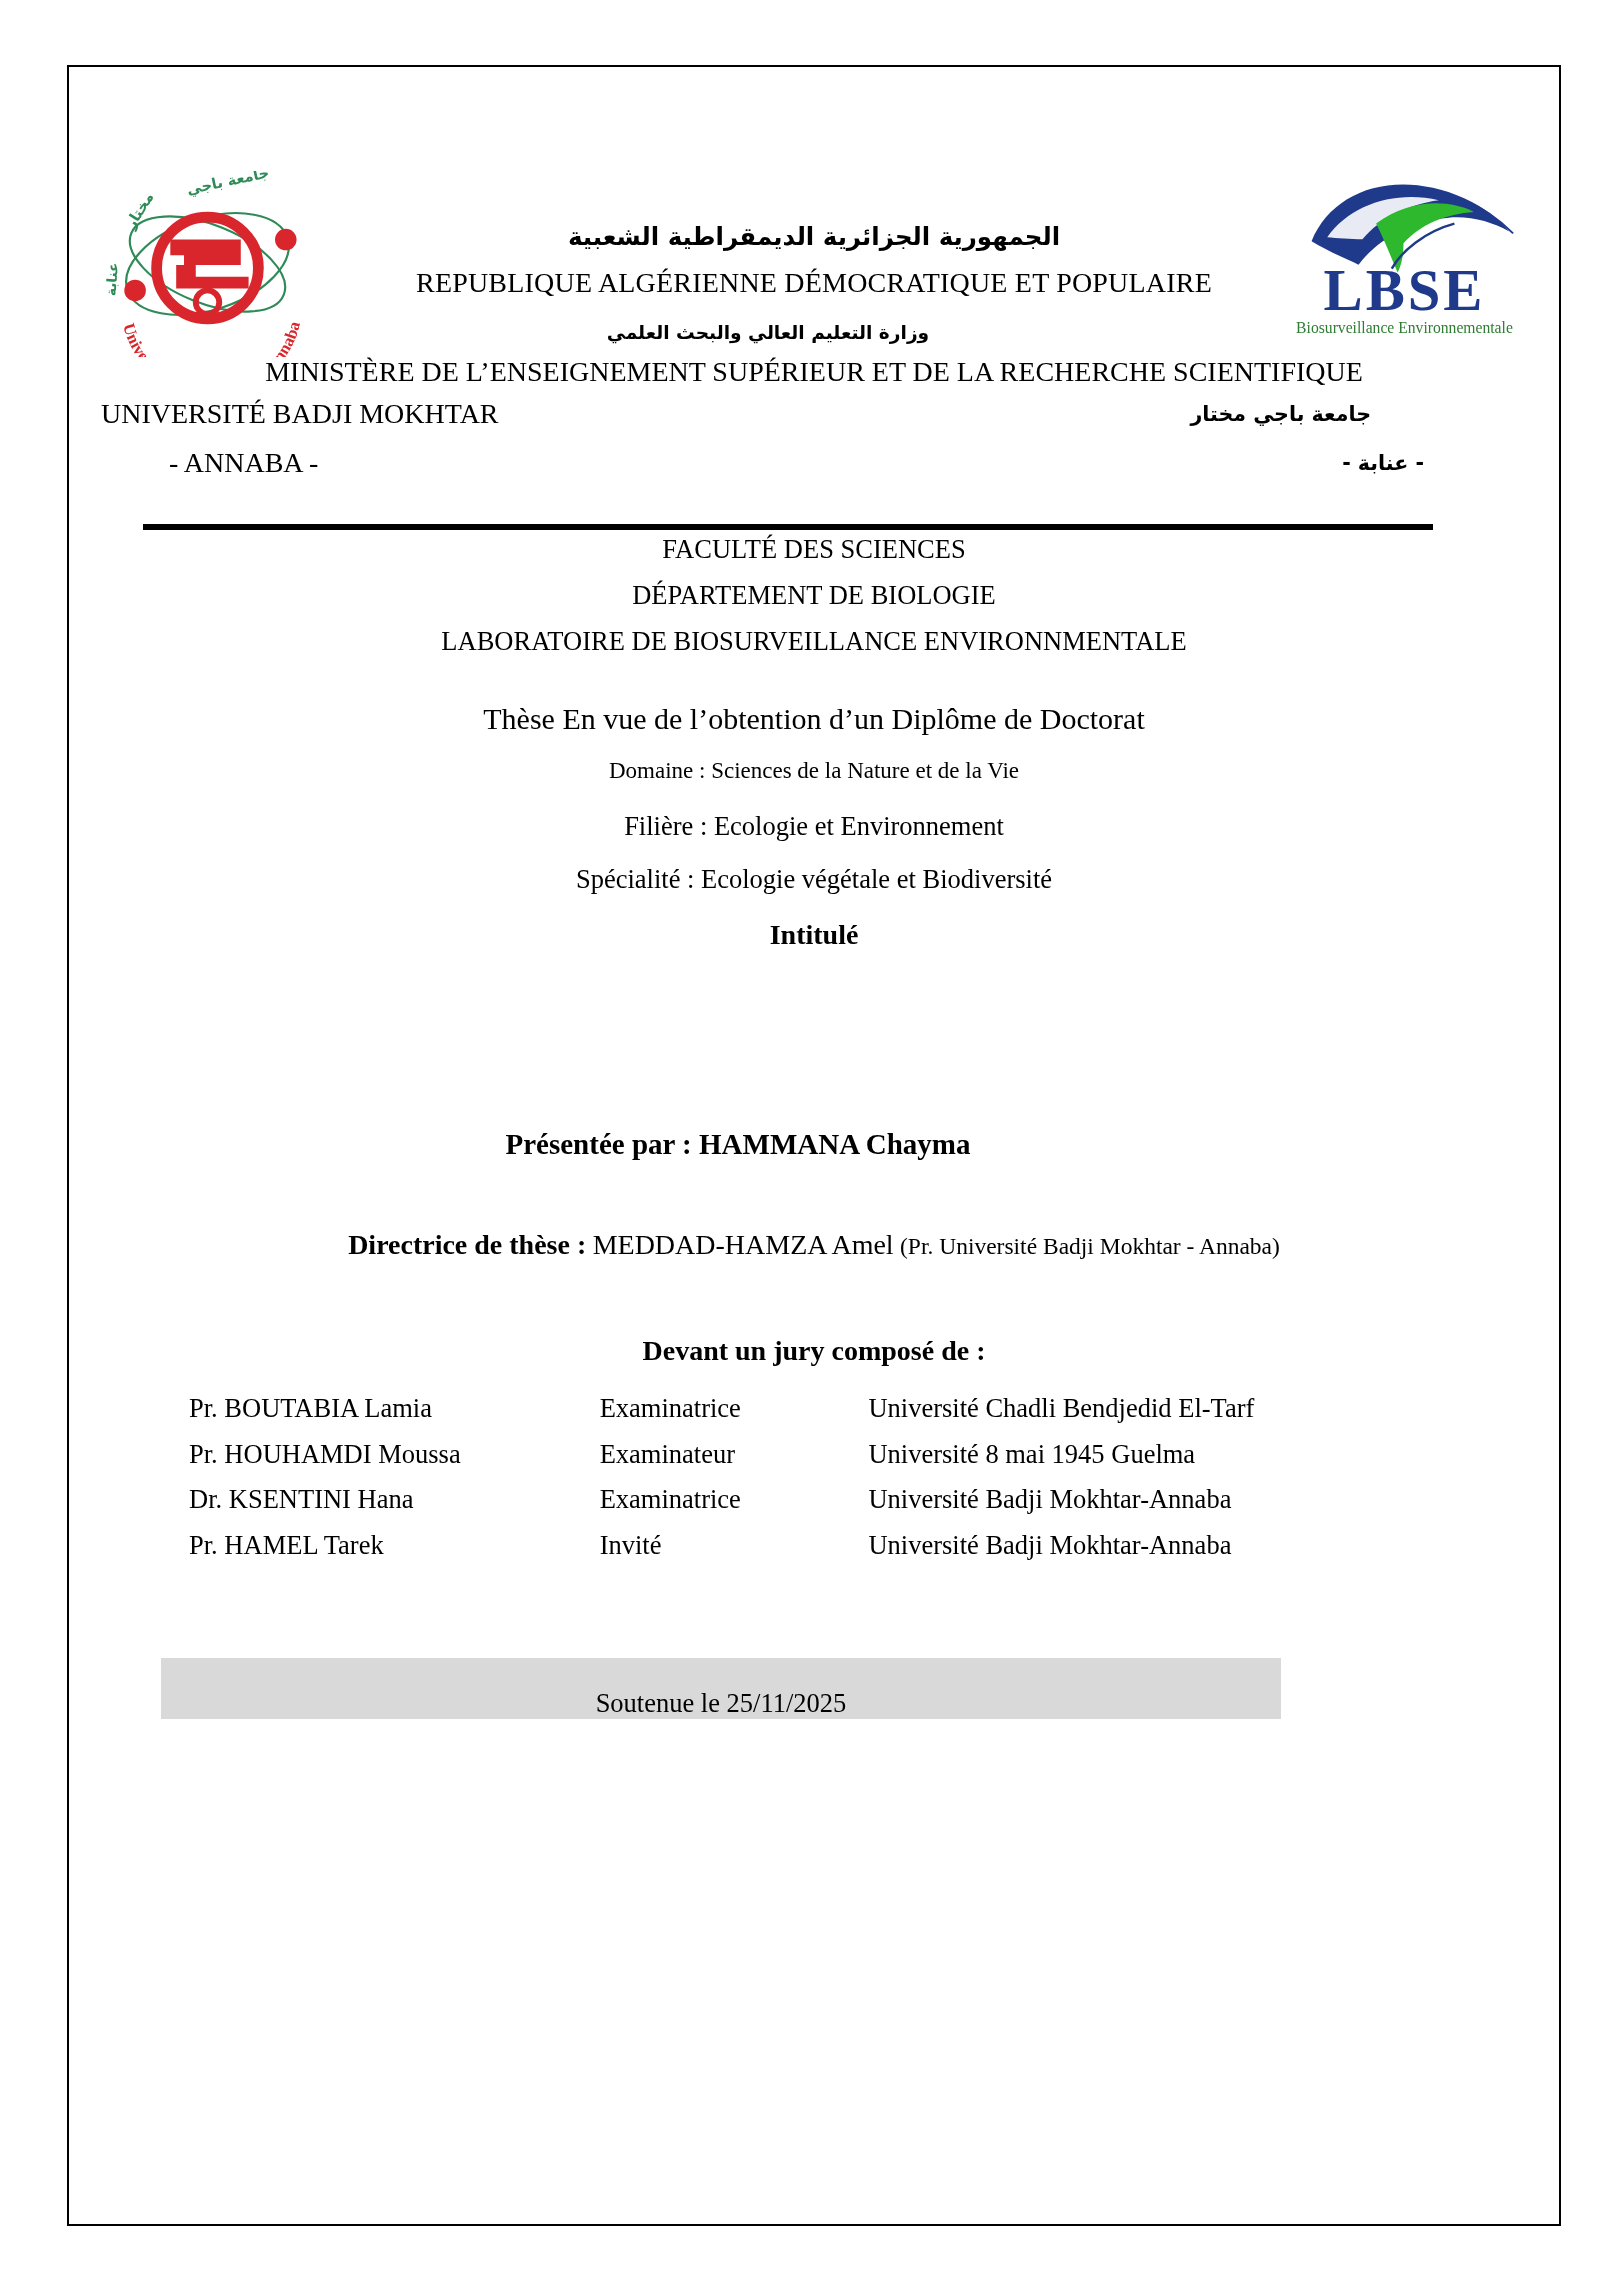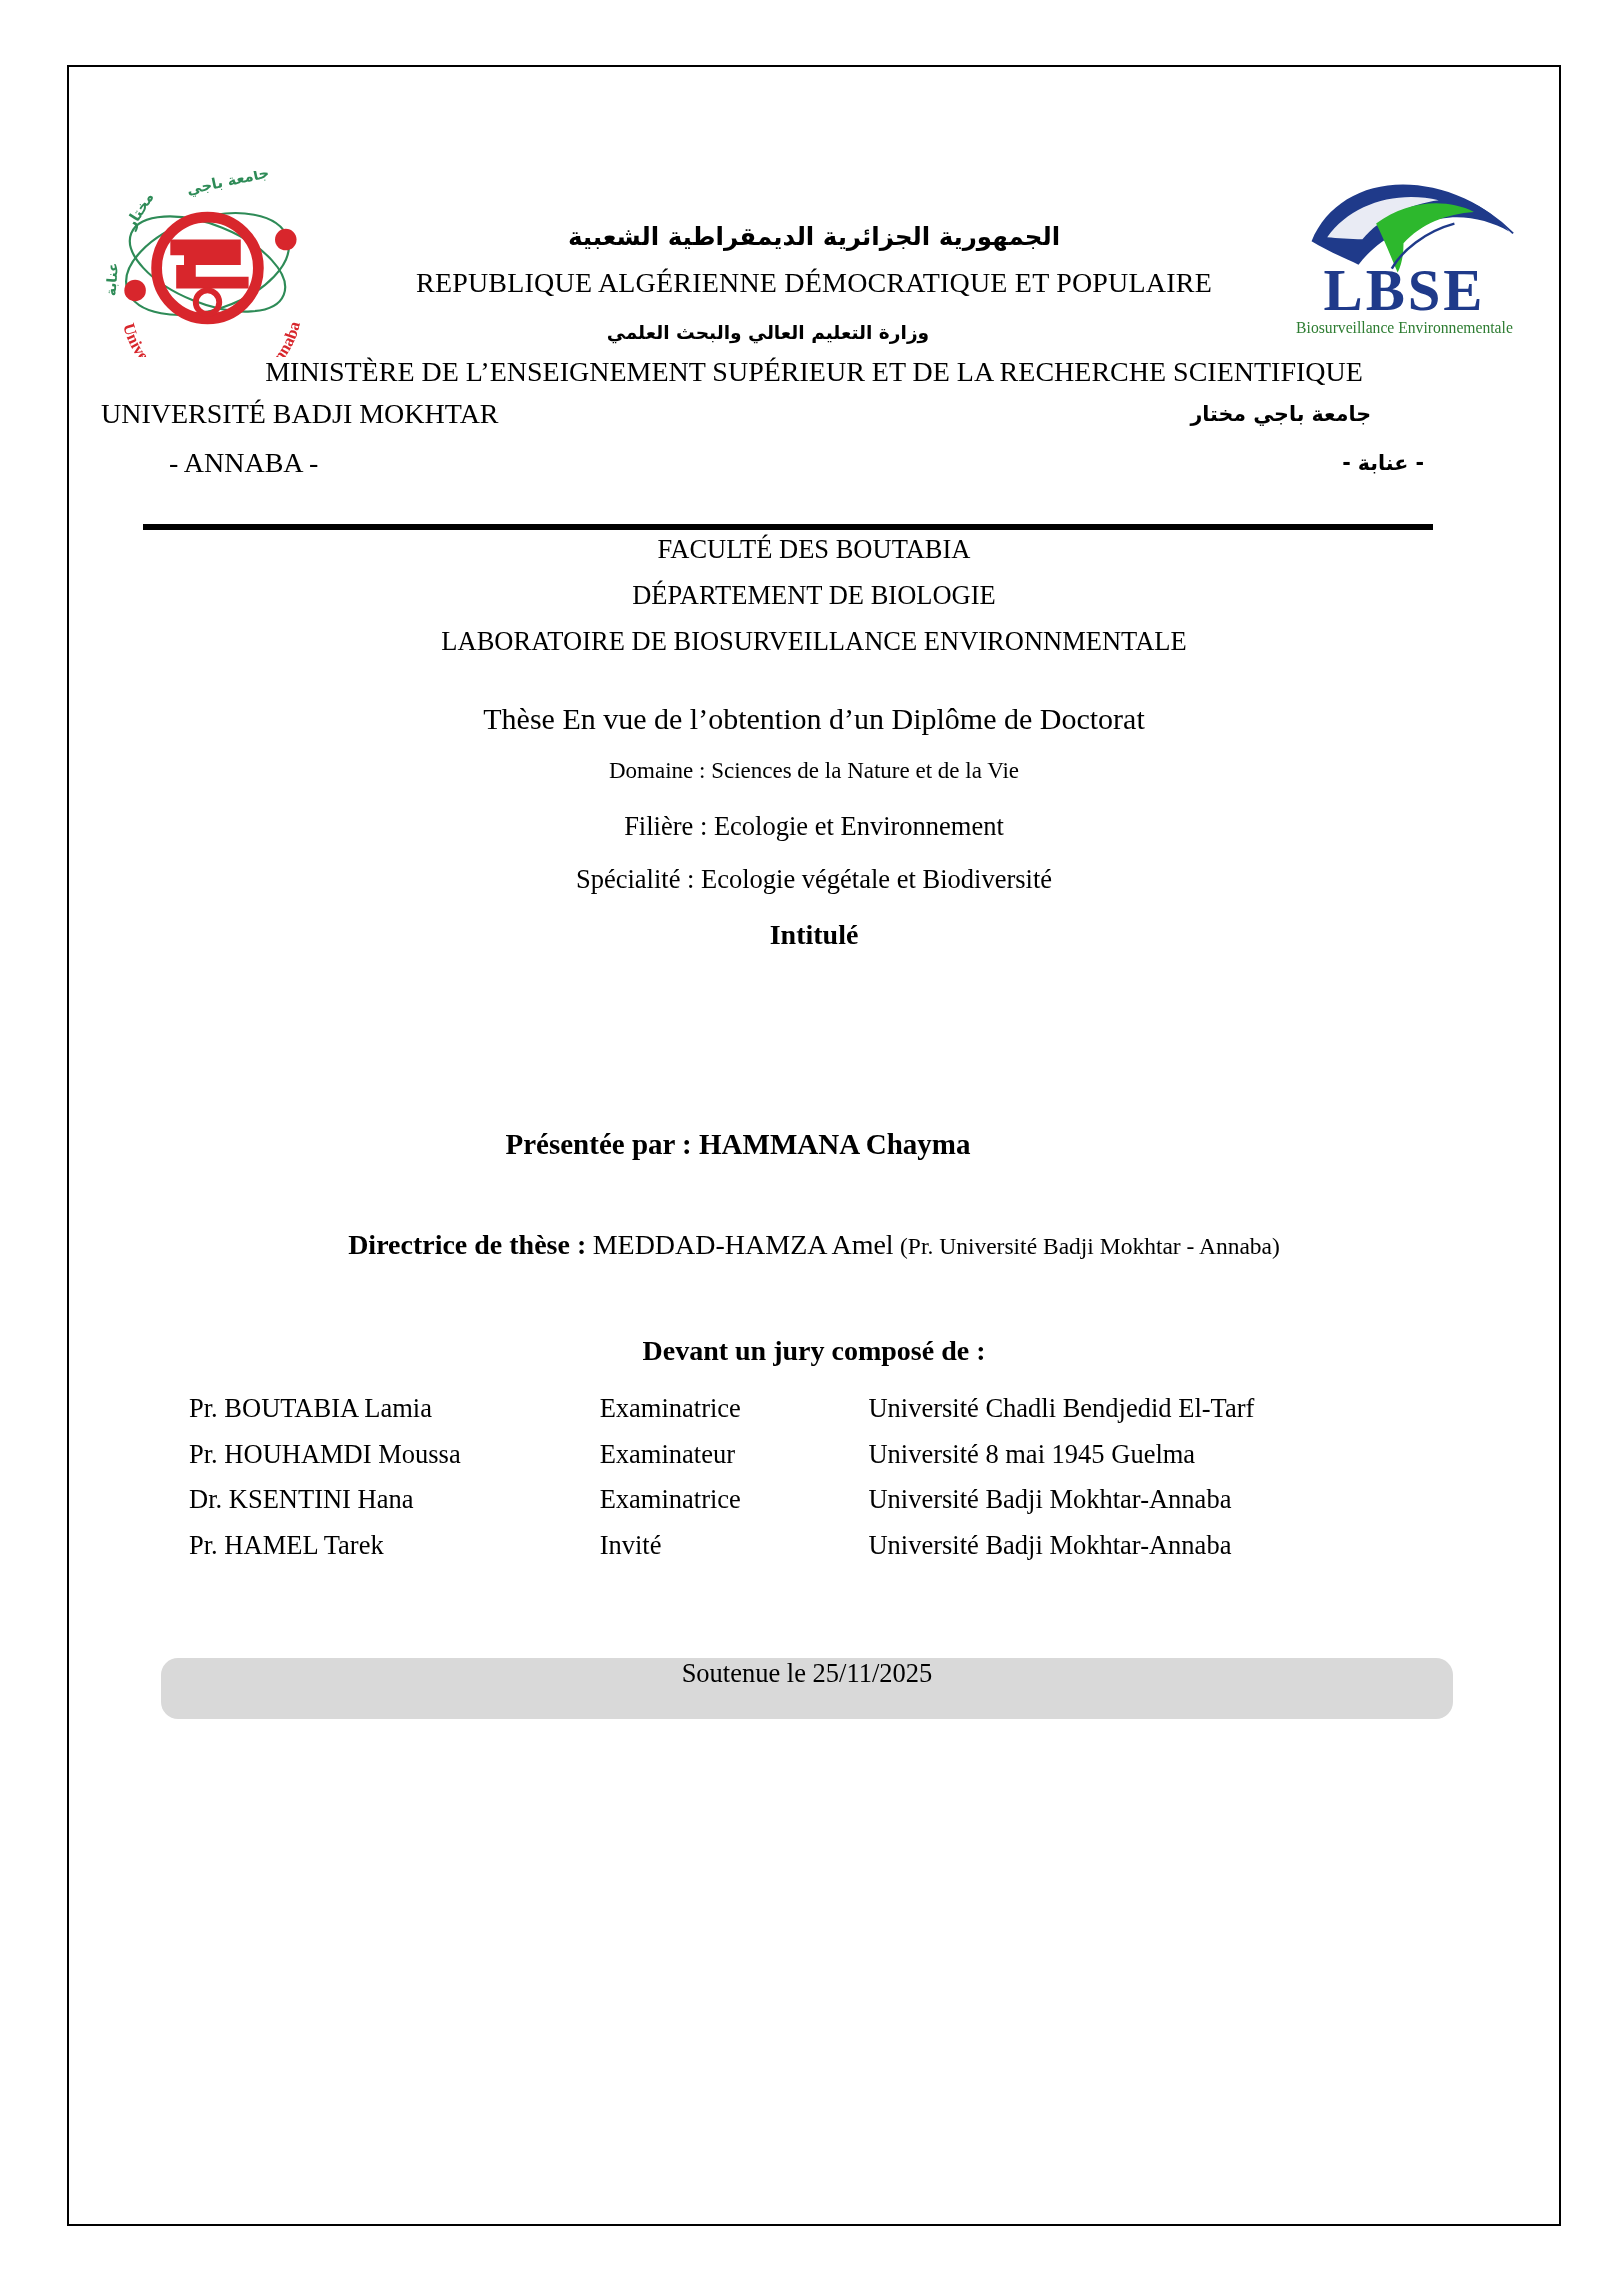--- a/index.html
+++ b/index.html
@@ -228,27 +228,26 @@
   }
   .c-name { width: 451px; padding-left: 61px !important; }
   .c-role { width: 257px; }
   .c-aff  { width: 604px; }
 
   
   .defense-band {
     position: absolute;
     left: 94px;
     top: 1593px;
-    width: 1292px;
+    width: 1120px;
     height: 61px;
     background: #d9d9d9;
     display: flex;
-    align-items: flex-start;
+    align-items: flex-end;
     justify-content: center;
-    border-radius: 17px;
   }
   .defense-text {
     font-size: 26.5px;
   }
 </style>
 </head>
 <body>
 
 <div class="page">
 
@@ -316,21 +315,21 @@
       <span class="univ-ar arabic">جامعة باجي مختار</span>
     </div>
 
     <div class="annaba-row">
       <span class="annaba-fr">- ANNABA -</span>
       <span class="annaba-ar arabic">- عنابة -</span>
     </div>
 
     <div class="hrule"></div>
 
-    <div class="faculty l1">FACULTÉ DES BOUTABIA</div>
+    <div class="faculty l1">FACULTÉ DES SCIENCES</div>
     <div class="faculty l2">DÉPARTEMENT DE BIOLOGIE</div>
     <div class="faculty l3">LABORATOIRE DE BIOSURVEILLANCE ENVIRONNMENTALE</div>
 
     <div class="thesis-line t-main">Thèse En vue de l’obtention d’un Diplôme de Doctorat</div>
     <div class="thesis-line t-dom">Domaine : Sciences de la Nature et de la Vie</div>
     <div class="thesis-line t-fil">Filière : Ecologie et Environnement</div>
     <div class="thesis-line t-spec">Spécialité : Ecologie végétale et Biodiversité</div>
     <div class="thesis-line t-intit">Intitulé</div>
 
 

